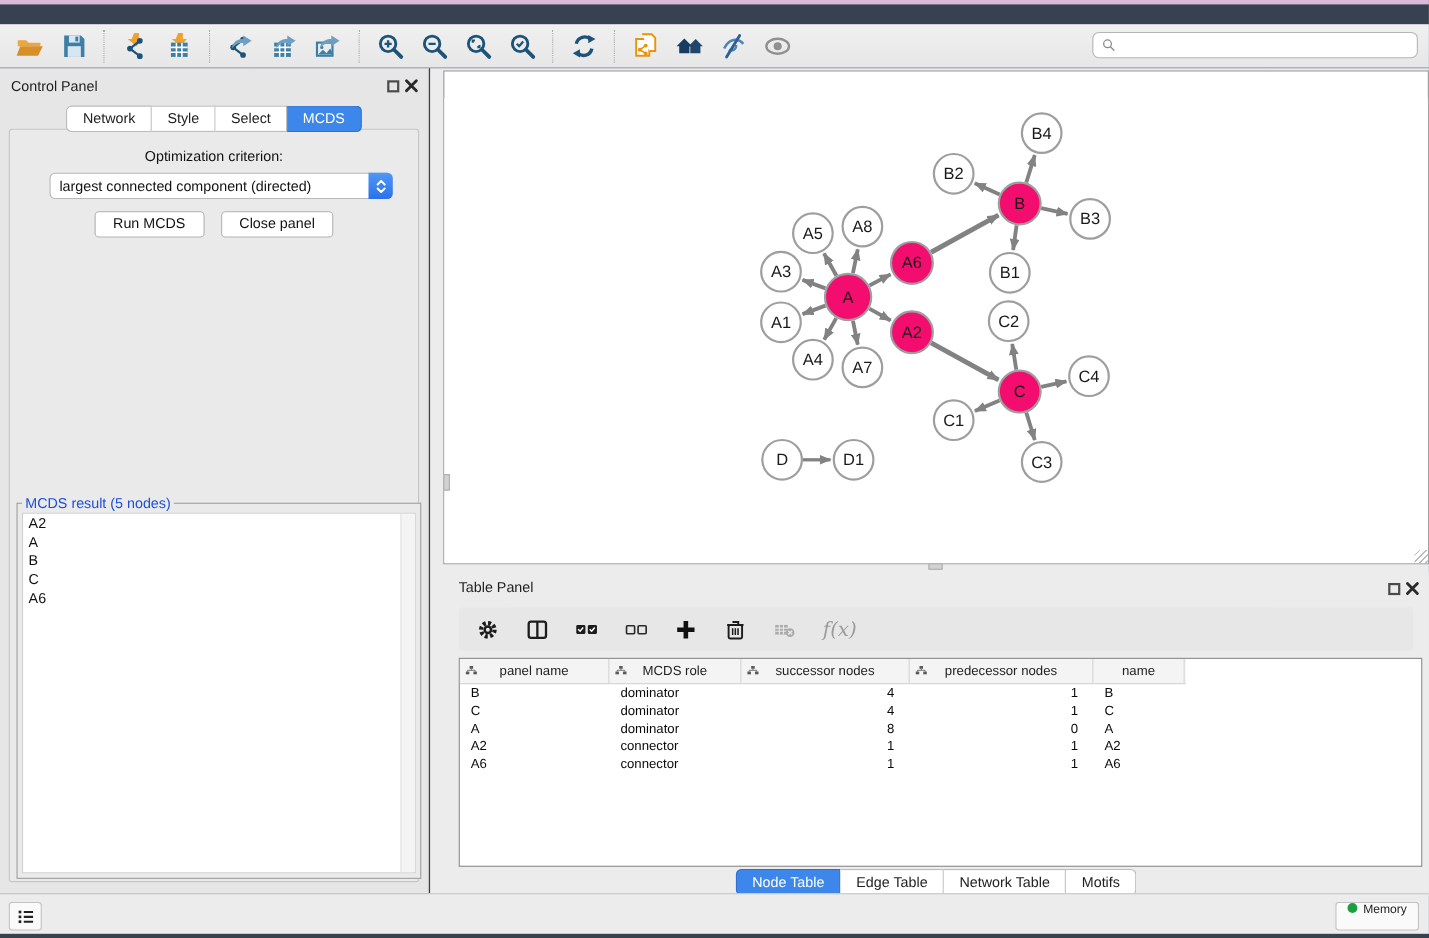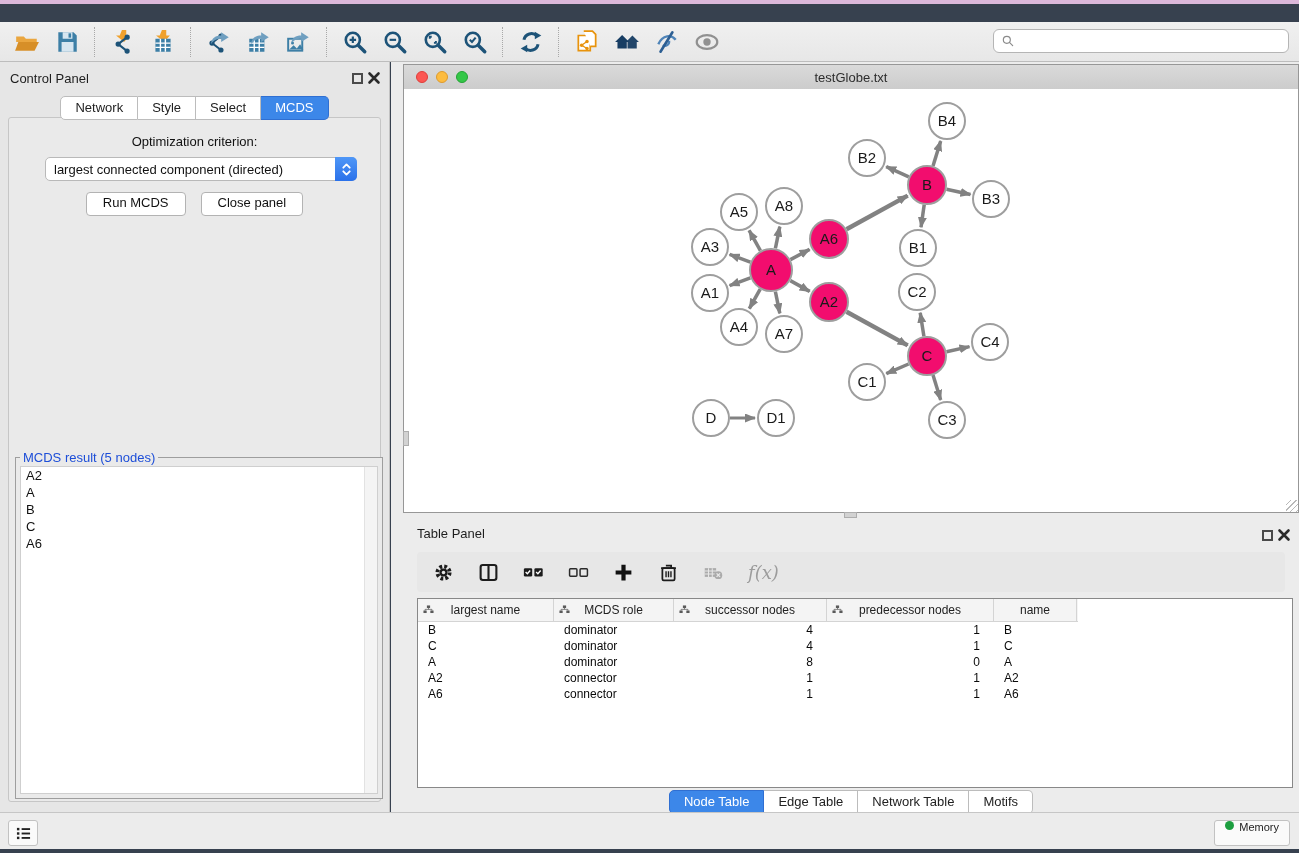--- a/index.html
+++ b/index.html
@@ -290,28 +290,20 @@
             </div>
           <div class="scrollstrip"></div>
         </div>
       </div>
     </div>
   </div>
 
   <div class="workspace">
 
     <div class="network-frame">
-      <div class="nf-titlebar">
-        <div class="lights">
-          <span class="light red"></span>
-          <span class="light yellow"></span>
-          <span class="light green"></span>
-        </div>
-        <span class="title">testGlobe.txt</span>
-      </div>
       <div class="nf-canvas" id="graph-canvas"><svg width="894" height="424" viewBox="0 0 894 424">
             <defs>
               <marker id="arr" viewBox="0 0 11 9" refX="10" refY="4.5" markerWidth="11" markerHeight="9" orient="auto" markerUnits="userSpaceOnUse">
                 <path d="M0,0 L11,4.5 L0,9 z" fill="#828282"></path>
               </marker>
             </defs>
             <line x1="356.4" y1="161.7" x2="345.1" y2="141.4" stroke="#828282" stroke-width="3.5" marker-end="url(#arr)"></line>
             <line x1="371.4" y1="159.4" x2="375.8" y2="137.6" stroke="#828282" stroke-width="3.5" marker-end="url(#arr)"></line>
             <line x1="346.4" y1="173.2" x2="325.6" y2="165.4" stroke="#828282" stroke-width="3.5" marker-end="url(#arr)"></line>
             <line x1="346.4" y1="188.8" x2="325.6" y2="196.6" stroke="#828282" stroke-width="3.5" marker-end="url(#arr)"></line>
@@ -486,21 +478,21 @@
         <div class="dt-headrow" id="dt-head">
             <div class="dt-th" style="width: 136px;">
               <svg viewBox="0 0 24 24">
                 <g fill="#5a5a5a">
                   <rect x="8.5" y="1" width="7" height="5.5"></rect>
                   <rect x="1" y="12" width="7" height="5.5"></rect>
                   <rect x="16" y="12" width="7" height="5.5"></rect>
                   <path d="M12 6.5 v3 M4.5 12 v-2.5 h15 v2.5" stroke="#5a5a5a" stroke-width="1.6" fill="none"></path>
                 </g>
               </svg>
-              <span>largest name</span>
+              <span>panel name</span>
             </div>
             <div class="dt-th" style="width: 120px;">
               <svg viewBox="0 0 24 24">
                 <g fill="#5a5a5a">
                   <rect x="8.5" y="1" width="7" height="5.5"></rect>
                   <rect x="1" y="12" width="7" height="5.5"></rect>
                   <rect x="16" y="12" width="7" height="5.5"></rect>
                   <path d="M12 6.5 v3 M4.5 12 v-2.5 h15 v2.5" stroke="#5a5a5a" stroke-width="1.6" fill="none"></path>
                 </g>
               </svg>

